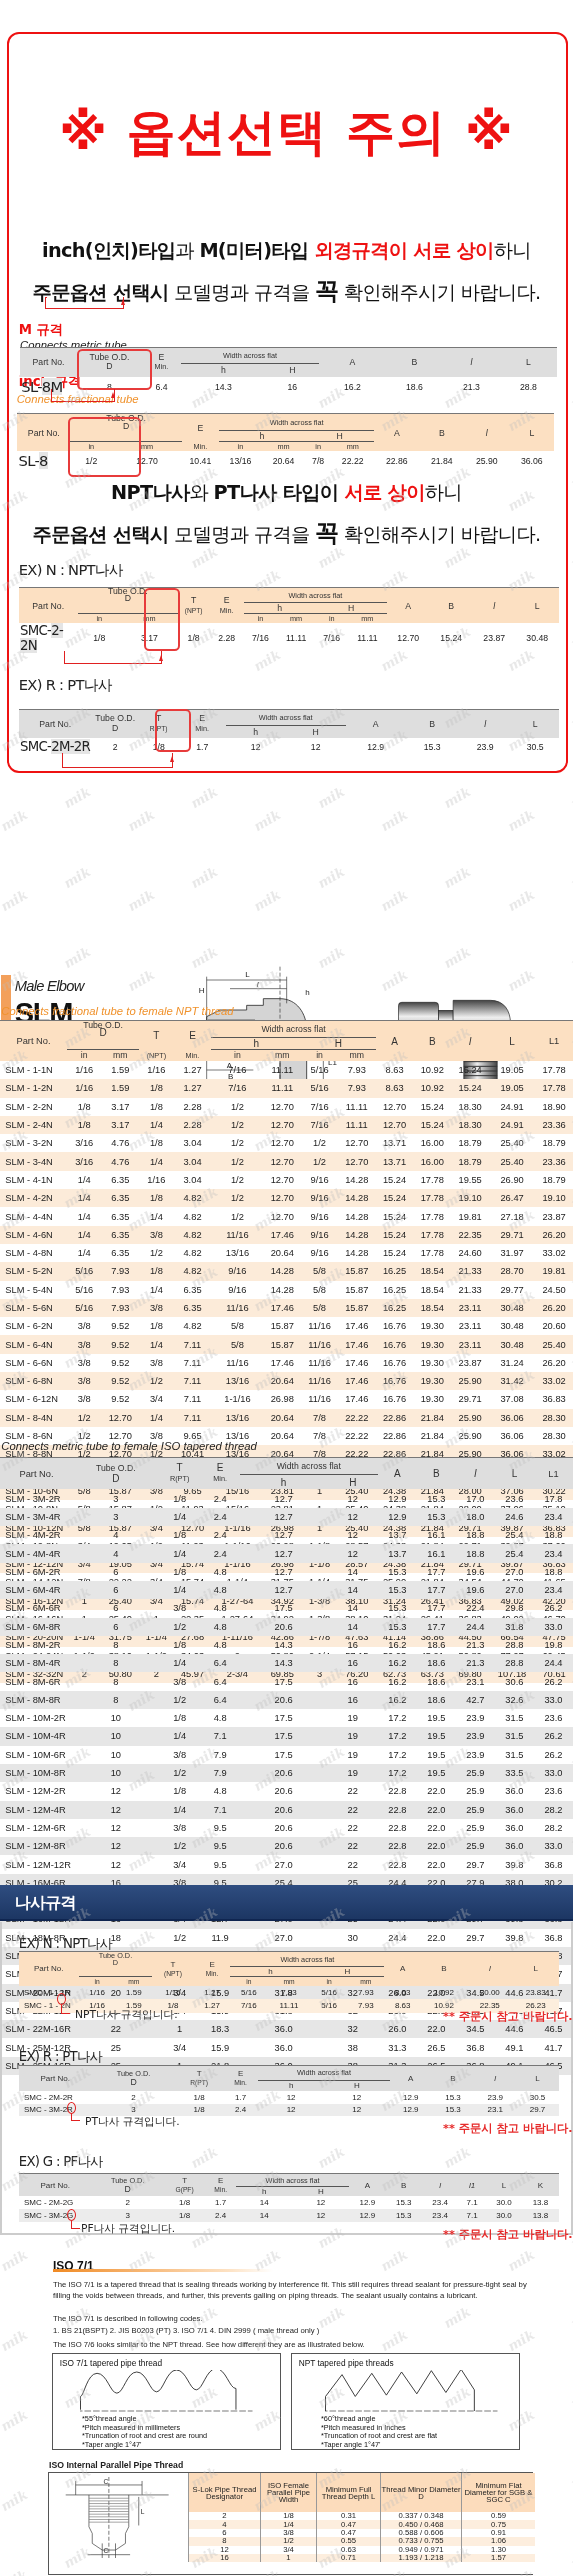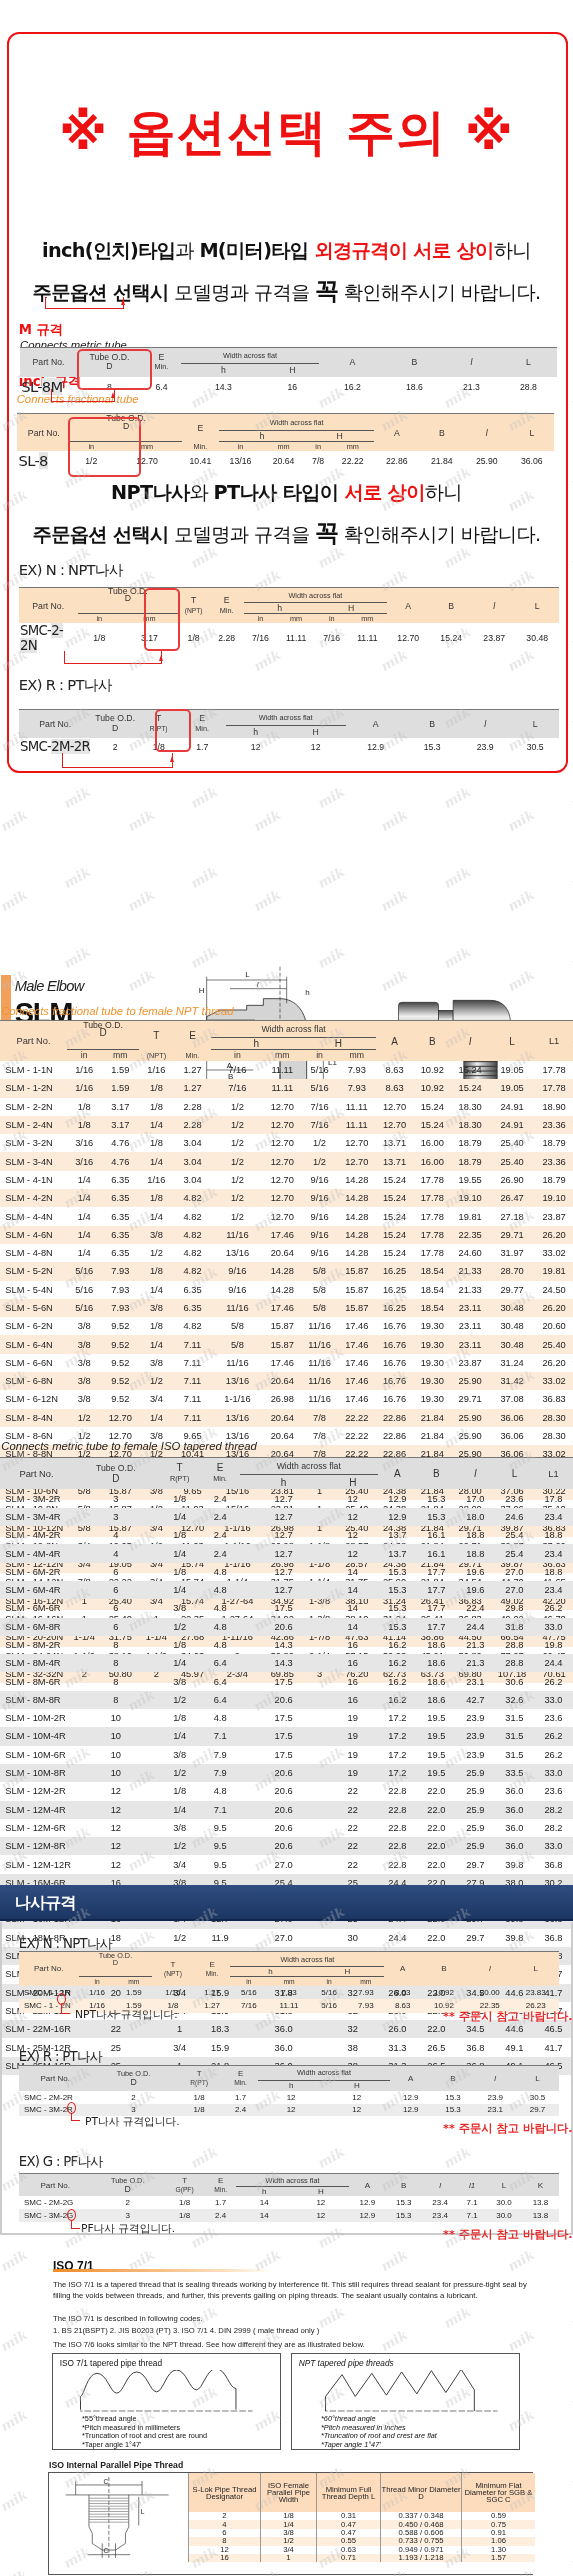--- a/index.html
+++ b/index.html
@@ -1535,21 +1535,21 @@
     <path d="M0 60 L0 40 C5 40 10 5 25 5 C40 5 45 35 55 35 C65 35 70 3 85 3 C100 3 105 33 115 33 C125 33 130 0 145 0 C160 0 165 30 175 30 C185 30 190 -2 205 -2 C220 -2 225 28 235 28 L235 60" fill="none" stroke="#222" stroke-width="1.3"></path>
     <line x1="-20" y1="62" x2="260" y2="62" stroke="#333" stroke-dasharray="10 3"></line>
   </svg>
   <div class="notes">
     <div>*55°thread angle</div>
     <div>*Pitch measured in millimeters</div>
     <div>*Truncation of root and crest are round</div>
     <div>*Taper angle 1°47'</div>
   </div>
 </div>
-<div class="thread-box" style="left:291px;font-style:italic;">
+<div class="thread-box" style="left:291px;">
   <div class="tt">NPT tapered pipe threads</div>
   <svg style="position:absolute;left:33px;top:16px;" width="173" height="43" viewBox="0 0 260 65">
     <path d="M0 62 L0 40 L25 7 L45 40 L70 5 L92 38 L115 3 L138 36 L160 1 L182 34 L205 -1 L225 30 L225 62" fill="none" stroke="#222" stroke-width="1.3"></path>
     <line x1="-20" y1="62" x2="260" y2="62" stroke="#333" stroke-dasharray="10 3"></line>
   </svg>
   <div class="notes">
     <div>*60°thread angle</div>
     <div>*Pitch measured in Inches</div>
     <div>*Truncation of root and crest are flat</div>
     <div>*Taper angle 1°47'</div>

